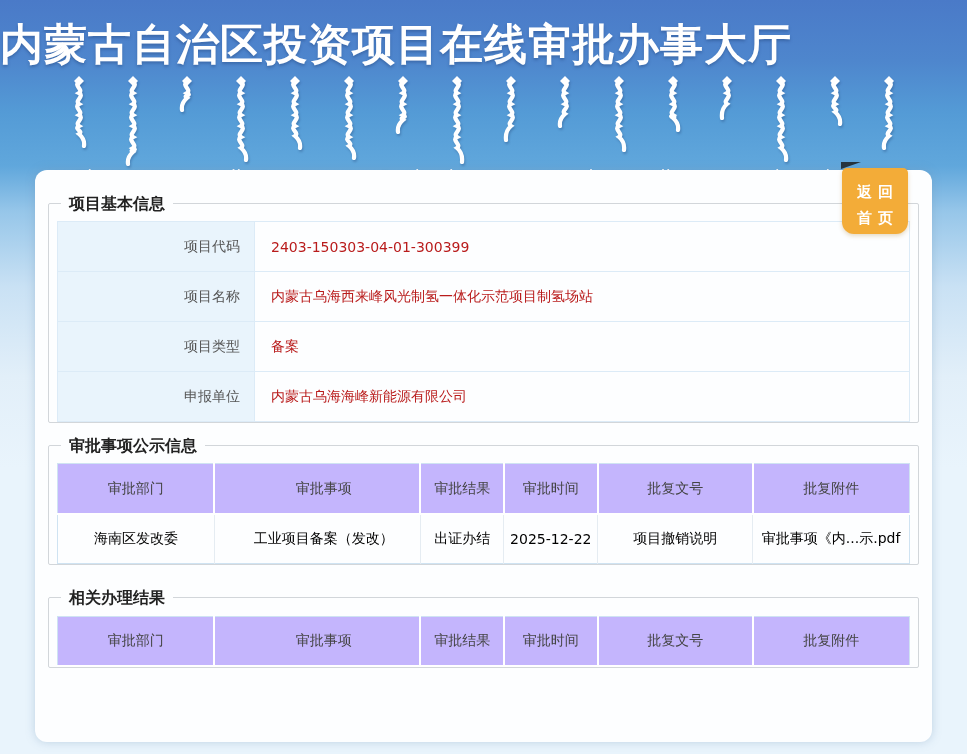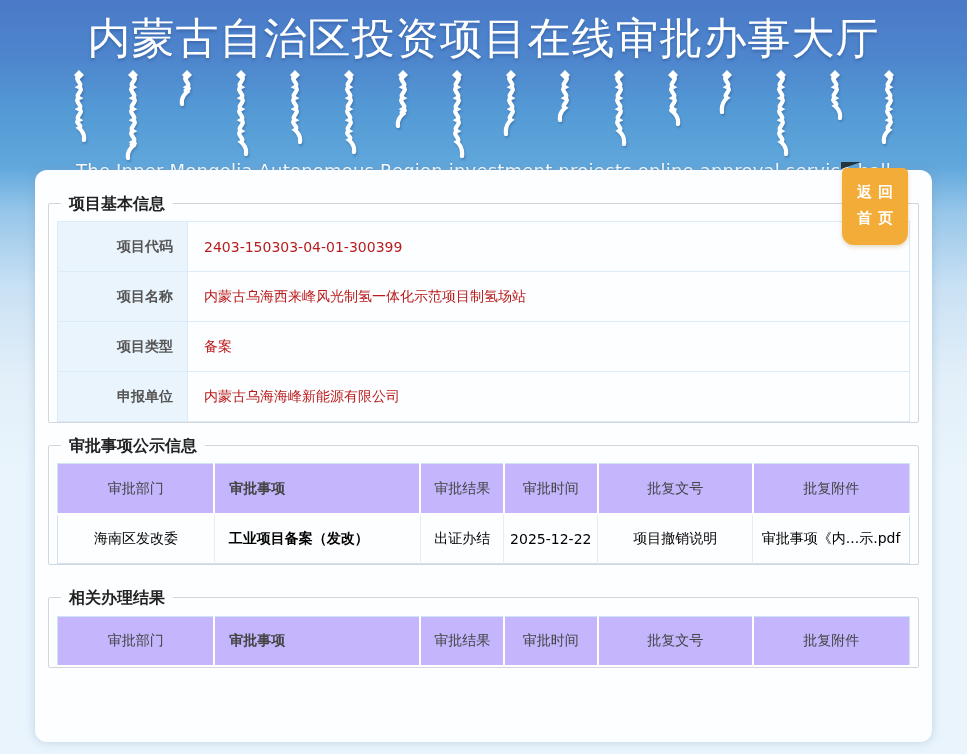--- a/index.html
+++ b/index.html
@@ -11,22 +11,22 @@
   .stage {
     position:relative; width:967px; height:754px; overflow:hidden;
     background:linear-gradient(180deg,
       #4a7ac8 0%, #4e86cd 8%, #549bd6 15%, #60a7dc 22%,
       #96c6e9 28%, #c9e1f4 38%, #e2eff9 50%, #e9f4fc 62%, #e9f4fc 100%);
   }
 
   
   .hdr { position:relative; width:100%; height:170px; }
   .hdr-title {
-    padding-top:10px; text-align:center;
-    font-size:43px; font-weight:normal; color:#ffffff; letter-spacing:1px;
+    padding-top:16px; 
+    font-size:43px; font-weight:bold; color:#ffffff; letter-spacing:1px;
     text-shadow:0 2px 3px rgba(25,55,105,.35);
     white-space:nowrap;
   }
   .mongolian {
     height:88px; margin-top:2px;
     display:flex; justify-content:center; align-items:flex-start; gap:38px;
   }
   .mongolian svg { display:block; filter:drop-shadow(1px 2px 1px rgba(30,60,110,.3)); }
   .hdr-sub {
     margin-top:2px; text-align:center;
@@ -40,21 +40,21 @@
     position:absolute; left:35px; top:170px; width:897px; height:572px;
     background:#fdfeff; border-radius:12px;
     box-shadow:0 0 10px rgba(110,145,180,.35);
     padding:24px 13px 20px 13px;
   }
 
   .back-btn {
     position:absolute; top:-2px; right:24px; width:66px; z-index:5;
     background:#f3ac38; border-radius:5px 5px 12px 12px;
     color:#fff; font-size:15px; font-weight:bold; text-align:center;
-    padding:12px 0 14px 0; line-height:1.7; cursor:pointer;
+    padding:12px 0 3px 0; line-height:1.7; cursor:pointer;
     box-shadow:0 2px 4px rgba(160,110,20,.25);
   }
   .back-btn .fold {
     position:absolute; top:-6px; left:-1px; width:0; height:0;
     border-top:7px solid #26343e; border-right:20px solid transparent;
   }
   .back-btn .ln { letter-spacing:6px; text-indent:6px; }
 
   fieldset.sect {
     border:1px solid #d2d6da; border-radius:2px;
@@ -64,40 +64,40 @@
   fieldset.sect legend {
     font-size:16px; font-weight:bold; color:#222;
     padding:0 8px; margin-left:4px; line-height:1.2;
   }
 
   table { width:100%; border-collapse:collapse; table-layout:fixed; }
 
   
   .info-table td { height:50px; font-size:14px; border:1px solid #dcebf7; }
   .info-table td.lbl {
-    width:130px; background:#e9f4fc; color:#555;
-    text-align:right; padding-right:14px;font-weight:bold;
+    width:197px; background:#e9f4fc; color:#555;
+    text-align:right; padding-right:14px;
   }
   .info-table td.val { color:#b91c1c; text-align:left; padding-left:16px; }
 
   
   .grid-table { border:1px solid #cfe3f2; }
   .grid-table th {
     height:50px; background:#c4b5fd; color:#444;
     font-size:14px; font-weight:normal; text-align:center;
     border-right:2px solid #ffffff; border-bottom:2px solid #ffffff;
   }
   .grid-table th:last-child { border-right:1px solid #cfe3f2; }
   .grid-table td {
     height:50px; color:#000000; font-size:14px; text-align:center;
     border-right:1px solid #e5ecf2; border-top:1px solid #eef2f6;
     overflow:hidden; white-space:nowrap;
   }
   .grid-table td:last-child { border-right:none; }
-  .grid-table th.col-item, .grid-table td.col-item { text-align:left; padding-left:14px;font-weight:bold; }
+  .grid-table th.col-item, .grid-table td.col-item { text-align:center; padding-left:14px; }
 </style>
 </head>
 <body>
 
 <div class="stage">
 
   <div class="hdr">
     <div class="hdr-title">内蒙古自治区投资项目在线审批办事大厅</div>
     <div class="mongolian" id="mongolian">
         <svg width="16" height="72" viewBox="0 0 16 72">

